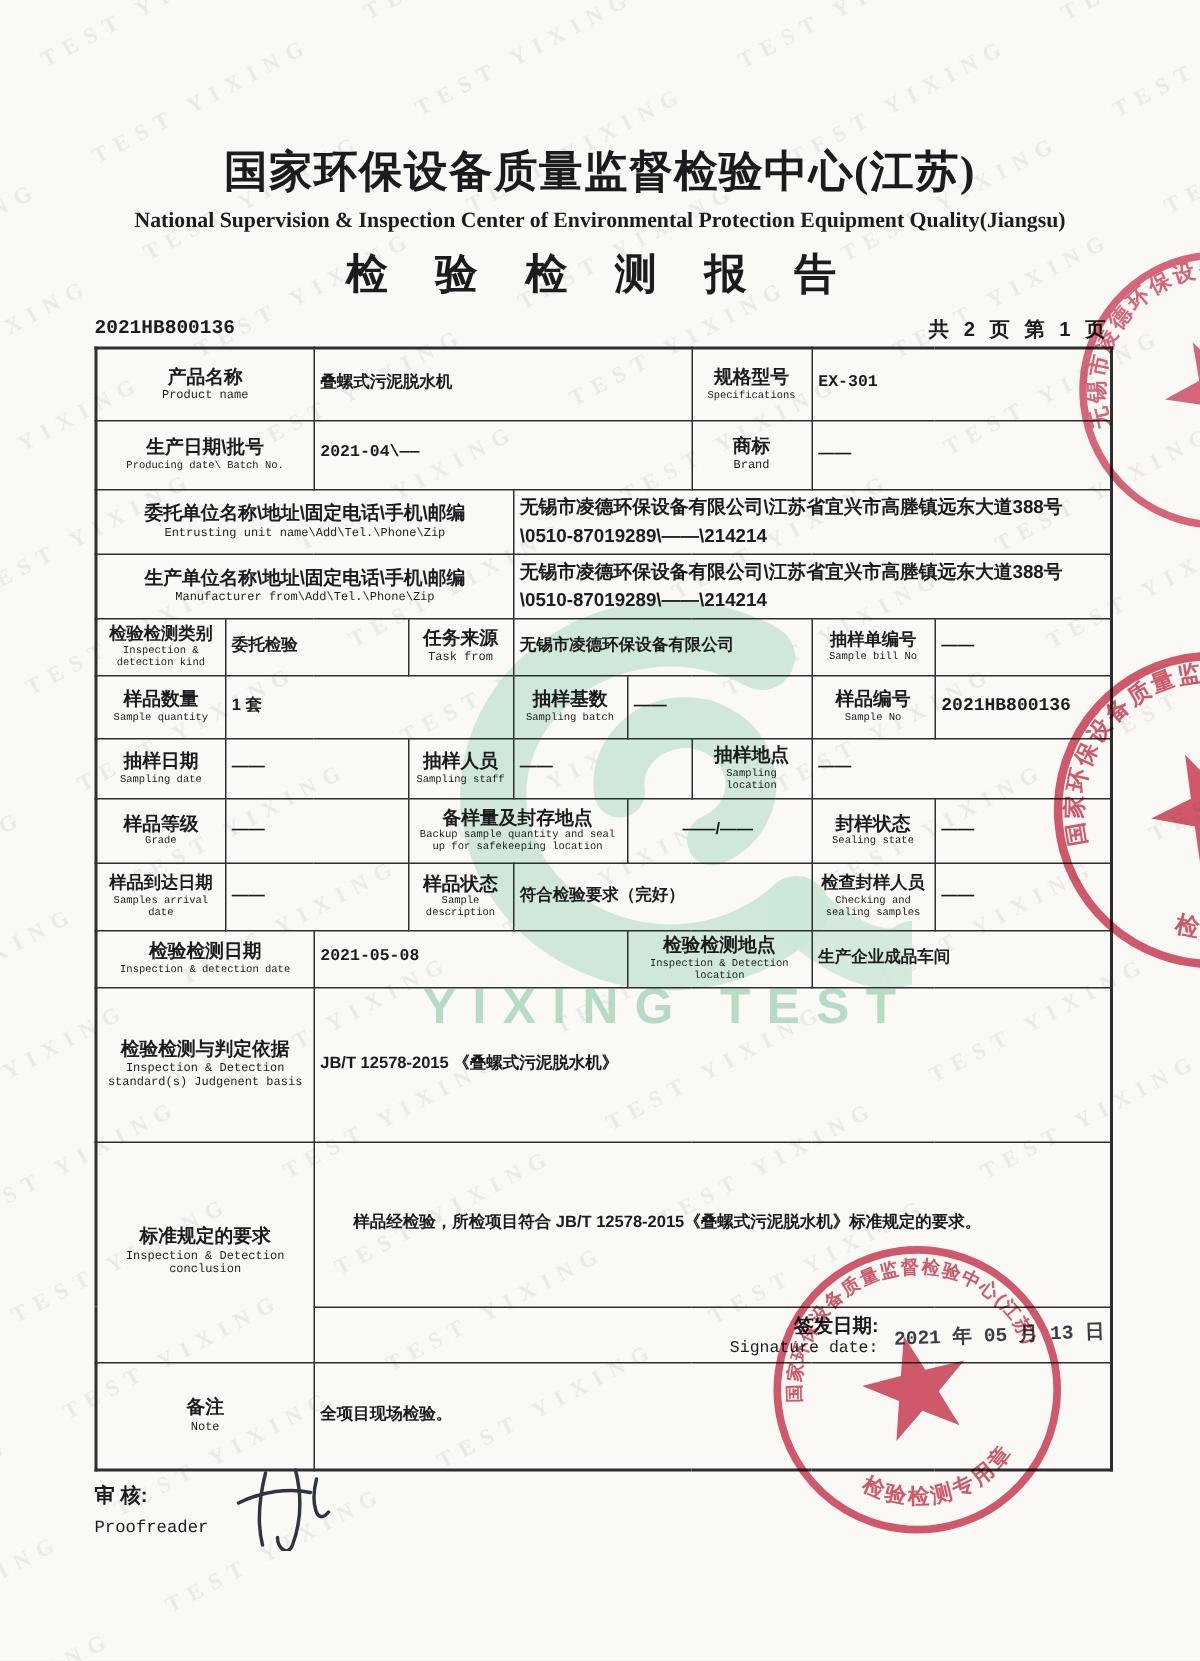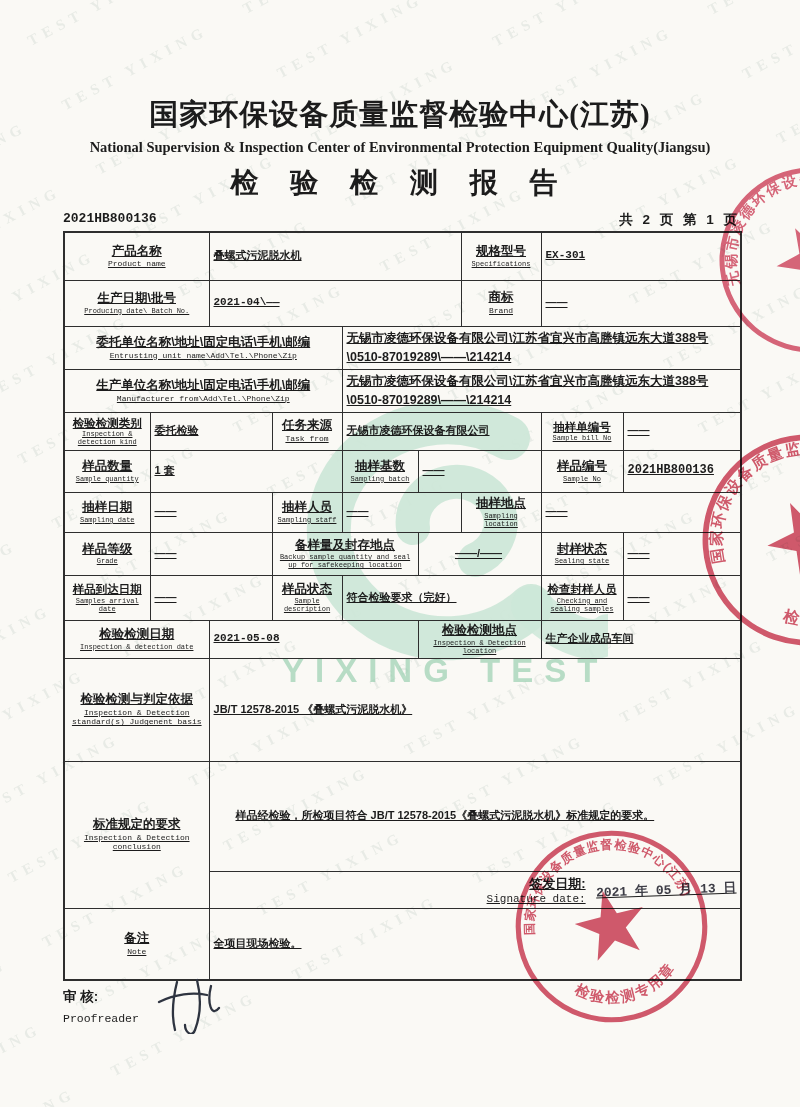--- a/index.html
+++ b/index.html
@@ -22,21 +22,21 @@
   .rep-zh{font-size:28px;font-weight:bold;font-family:Liberation Sans, sans-serif;letter-spacing:12px;margin-top:8px;}
   .rep-en{font-size:19px;font-weight:bold;font-family:"Liberation Mono","DejaVu Sans Mono",monospace;margin-top:2px;}
 
   .meta{position:absolute;left:63px;top:211px;width:677px;display:flex;justify-content:space-between;z-index:2;}
   .meta .no{font-family:"Liberation Mono","DejaVu Sans Mono",monospace;font-size:13px;font-weight:bold;}
   .meta .pg{font-size:13.5px;font-weight:bold;letter-spacing:3px;}
 
   
   table.rpt{position:absolute;left:63px;top:231px;width:677px;table-layout:fixed;
     border-collapse:collapse;z-index:2;background:transparent;}
-  table.rpt td{border:1px solid #2e2e2e;vertical-align:middle;padding:1px 4px;overflow:hidden;text-decoration:underline;}
+  table.rpt td{border:1px solid #2e2e2e;vertical-align:middle;padding:1px 4px;overflow:hidden;}
   table.rpt{border:2px solid #2e2e2e;}
   td.lbl{text-align:center;padding:1px 2px;}
   td.lbl .zh{font-size:12.5px;font-weight:bold;line-height:1.25;}
   td.lbl .en{font-size:8px;line-height:1.2;font-family:"Liberation Mono","DejaVu Sans Mono",monospace;}
   td.lbl .en-sm{font-size:7px;line-height:1.15;font-family:"Liberation Mono","DejaVu Sans Mono",monospace;}
   td.val{font-size:11px;font-weight:600;padding-left:8px;line-height:1.45;}
   td.val.mono{font-family:"Liberation Mono","DejaVu Sans Mono",monospace;font-weight:bold;}
   td.val.ctr{text-align:center;padding-left:2px;}
   tr.r1{height:48px} tr.r2{height:46px} tr.r3{height:43px} tr.r4{height:43px}
   tr.r5{height:38px} tr.r6{height:42px} tr.r7{height:40px} tr.r8{height:43px}

